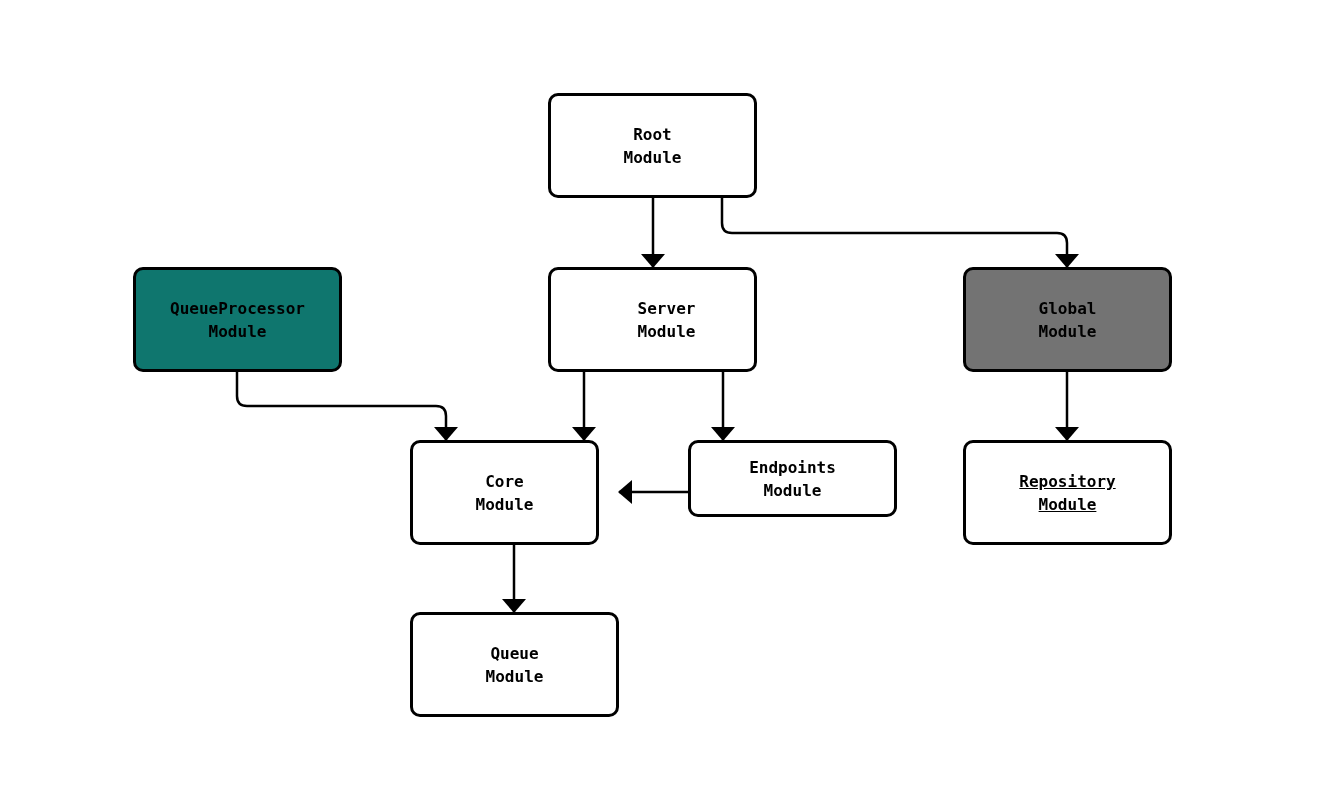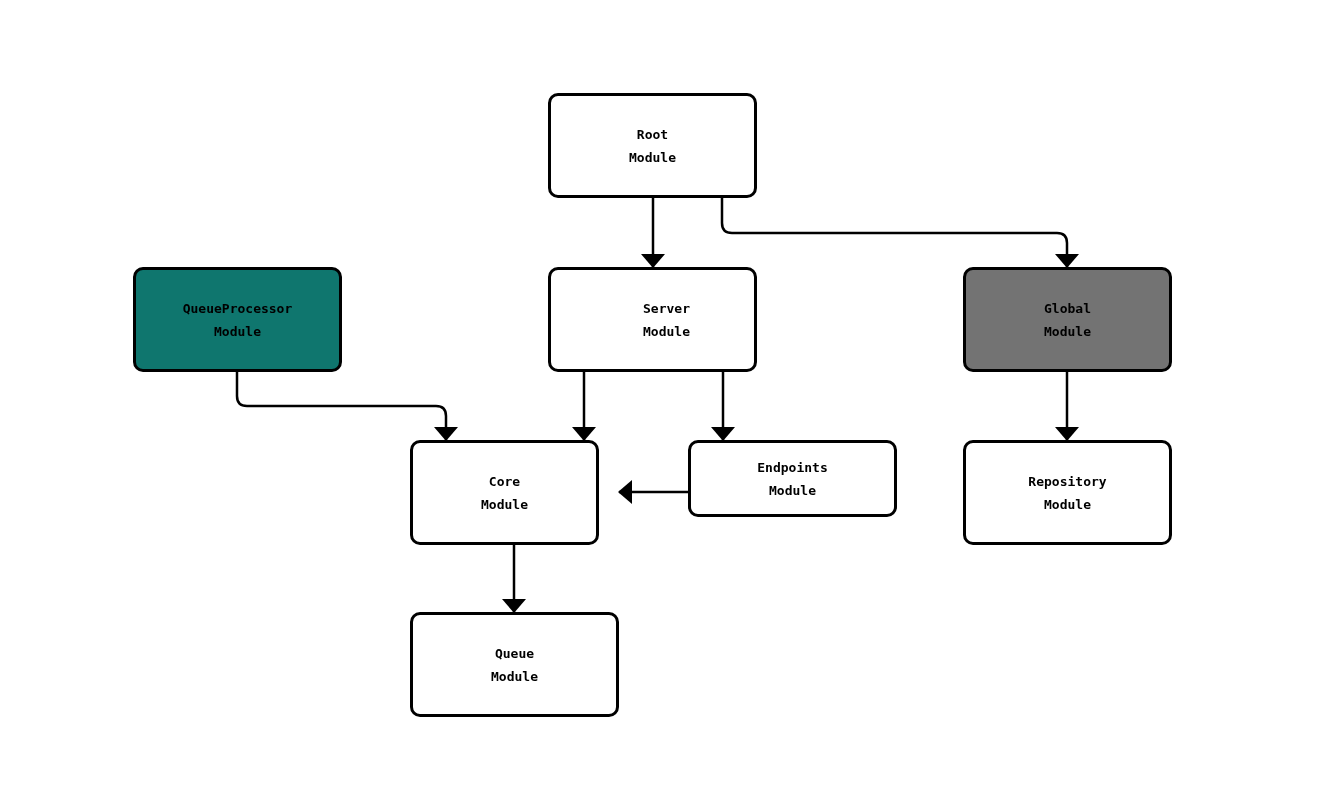--- a/index.html
+++ b/index.html
@@ -32,21 +32,21 @@
     border-style: solid;
     border-width: 3px;
     border-radius: 10px;
     display: flex;
     align-items: center;
     justify-content: center;
     text-align: center;
   }
   .node-label {
     font-weight: bold;
-    font-size: 13px;
+    font-size: 16px;
     line-height: 23px;
     white-space: pre-line;
     letter-spacing: 0;
   }
 </style>
 </head>
 <body style="background: rgb(255, 255, 255);">
 
 <div id="canvas">
   <svg id="edges" width="1337" height="809" viewBox="0 0 1337 809" xmlns="http://www.w3.org/2000/svg">
@@ -82,20 +82,20 @@
     </div>
     <div class="node" style="left: 410px; top: 440px; width: 189px; height: 105px; background: rgb(255, 255, 255); border-color: rgb(0, 0, 0);">
       <span class="node-label" style="color: rgb(0, 0, 0);">Core
 Module</span>
     </div>
     <div class="node" style="left: 688px; top: 440px; width: 209px; height: 77px; background: rgb(255, 255, 255); border-color: rgb(0, 0, 0);">
       <span class="node-label" style="color: rgb(0, 0, 0);">Endpoints
 Module</span>
     </div>
     <div class="node" style="left: 963px; top: 440px; width: 209px; height: 105px; background: rgb(255, 255, 255); border-color: rgb(0, 0, 0);">
-      <span class="node-label" style="color: rgb(0, 0, 0);">Repository
+      <span class="node-label" style="color: rgb(0, 0, 0); text-decoration: underline;">Repository
 Module</span>
     </div>
     <div class="node" style="left: 410px; top: 612px; width: 209px; height: 105px; background: rgb(255, 255, 255); border-color: rgb(0, 0, 0);">
       <span class="node-label" style="color: rgb(0, 0, 0);">Queue
 Module</span>
     </div>
   </div>
 
 </body></html>

